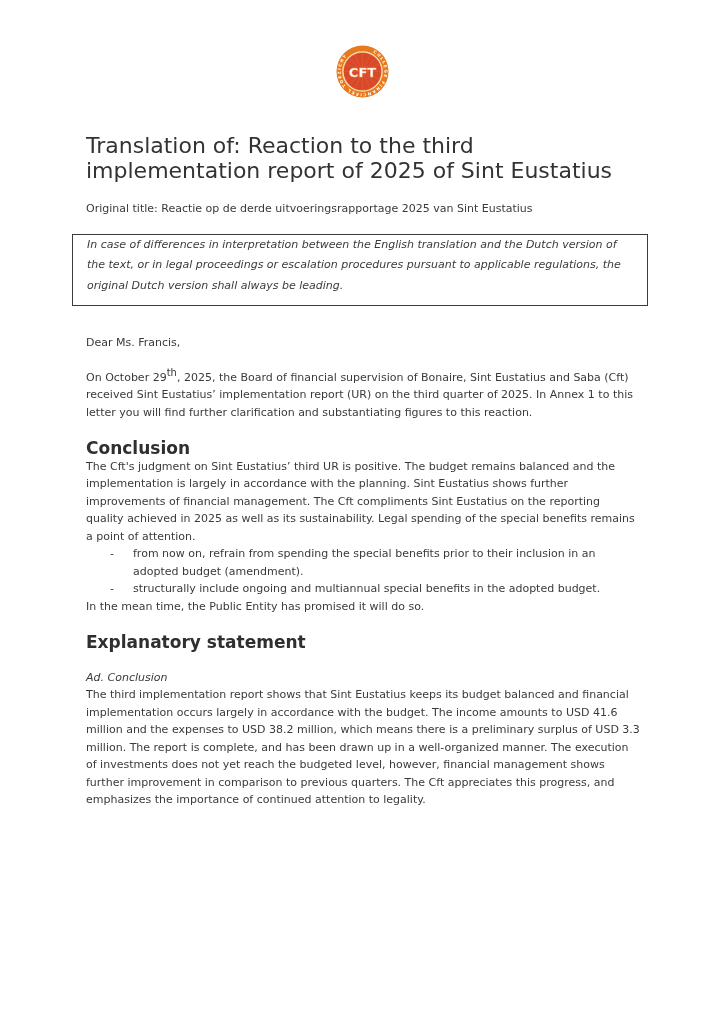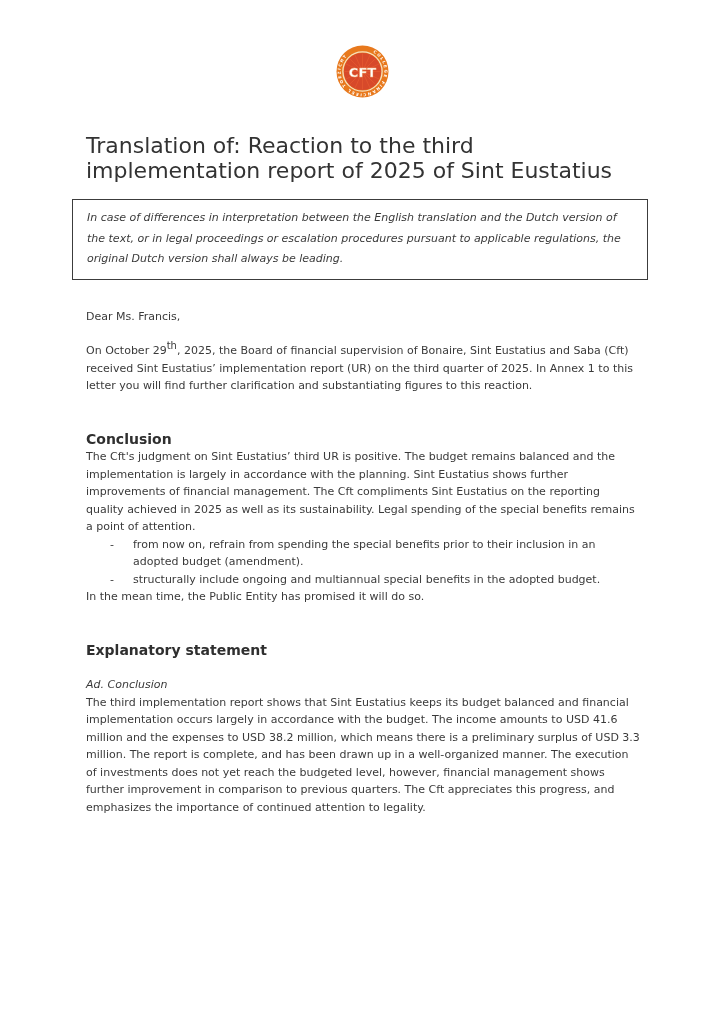--- a/index.html
+++ b/index.html
@@ -40,21 +40,21 @@
     margin-top: 21px;
     font-size: 11px;
     line-height: 15px;
   }
 
   .notice-box {
     margin-top: 16px;
     margin-left: -14px;
     width: 576px;
     border: 1px solid #3c3c3c;
-    padding: 8px 14px 9px 14px;
+    padding: 0 14px 9px 14px;
     background: #ffffff;
   }
   .notice-box p {
     font-style: italic;
     font-size: 11px;
     line-height: 20.5px;
     color: #3a3a3a;
   }
 
   .salutation { margin-top: 28px; }
@@ -63,22 +63,22 @@
     font-size: 11px;
     line-height: 17.5px;
     color: #3a3a3a;
   }
   p.body-text { margin-top: 17px; }
   p.body-text.tight { margin-top: 0; }
 
   sup.ord { font-size: 10px; vertical-align: super; line-height: 0; }
 
   h2.sec-heading {
-    margin-top: 36px;
-    font-size: 14px;
+    margin-top: 19px;
+    font-size: 17px;
     line-height: 17.5px;
     font-weight: bold;
     color: #2f2f2f;
   }
 
   .italic-sub {
     font-style: italic;
     margin-top: 0;
   }
 
@@ -125,20 +125,21 @@
         </text>
         <text x="26.5" y="31.5" text-anchor="middle" font-size="13" font-weight="bold" fill="#ffffff" stroke="#F0B27A" stroke-width="0.35" font-family="DejaVu Sans, sans-serif">CFT</text>
       </svg>
     </span>
   </div>
 
   <div class="content">
 
     <h1 class="doc-title">Translation of: Reaction to the third implementation report of 2025 of Sint Eustatius</h1>
 
+    <p class="original-title body-text">Original title: Reactie op de derde uitvoeringsrapportage 2025 van Sint Eustatius</p>
 
     <div class="notice-box">
       <p>In case of differences in interpretation between the English translation and the Dutch version of the text, or in legal proceedings or escalation procedures pursuant to applicable regulations, the original Dutch version shall always be leading.</p>
     </div>
 
     <p class="salutation">Dear Ms. Francis,</p>
 
     <p class="body-text"><span>On October 29</span><sup class="ord">th</sup><span>, 2025, the Board of financial supervision of Bonaire, Sint Eustatius and Saba (Cft) received Sint Eustatius’ implementation report (UR) on the third quarter of 2025. In Annex 1 to this letter you will find further clarification and substantiating figures to this reaction.</span></p>
 
     <h2 class="sec-heading">Conclusion</h2>

